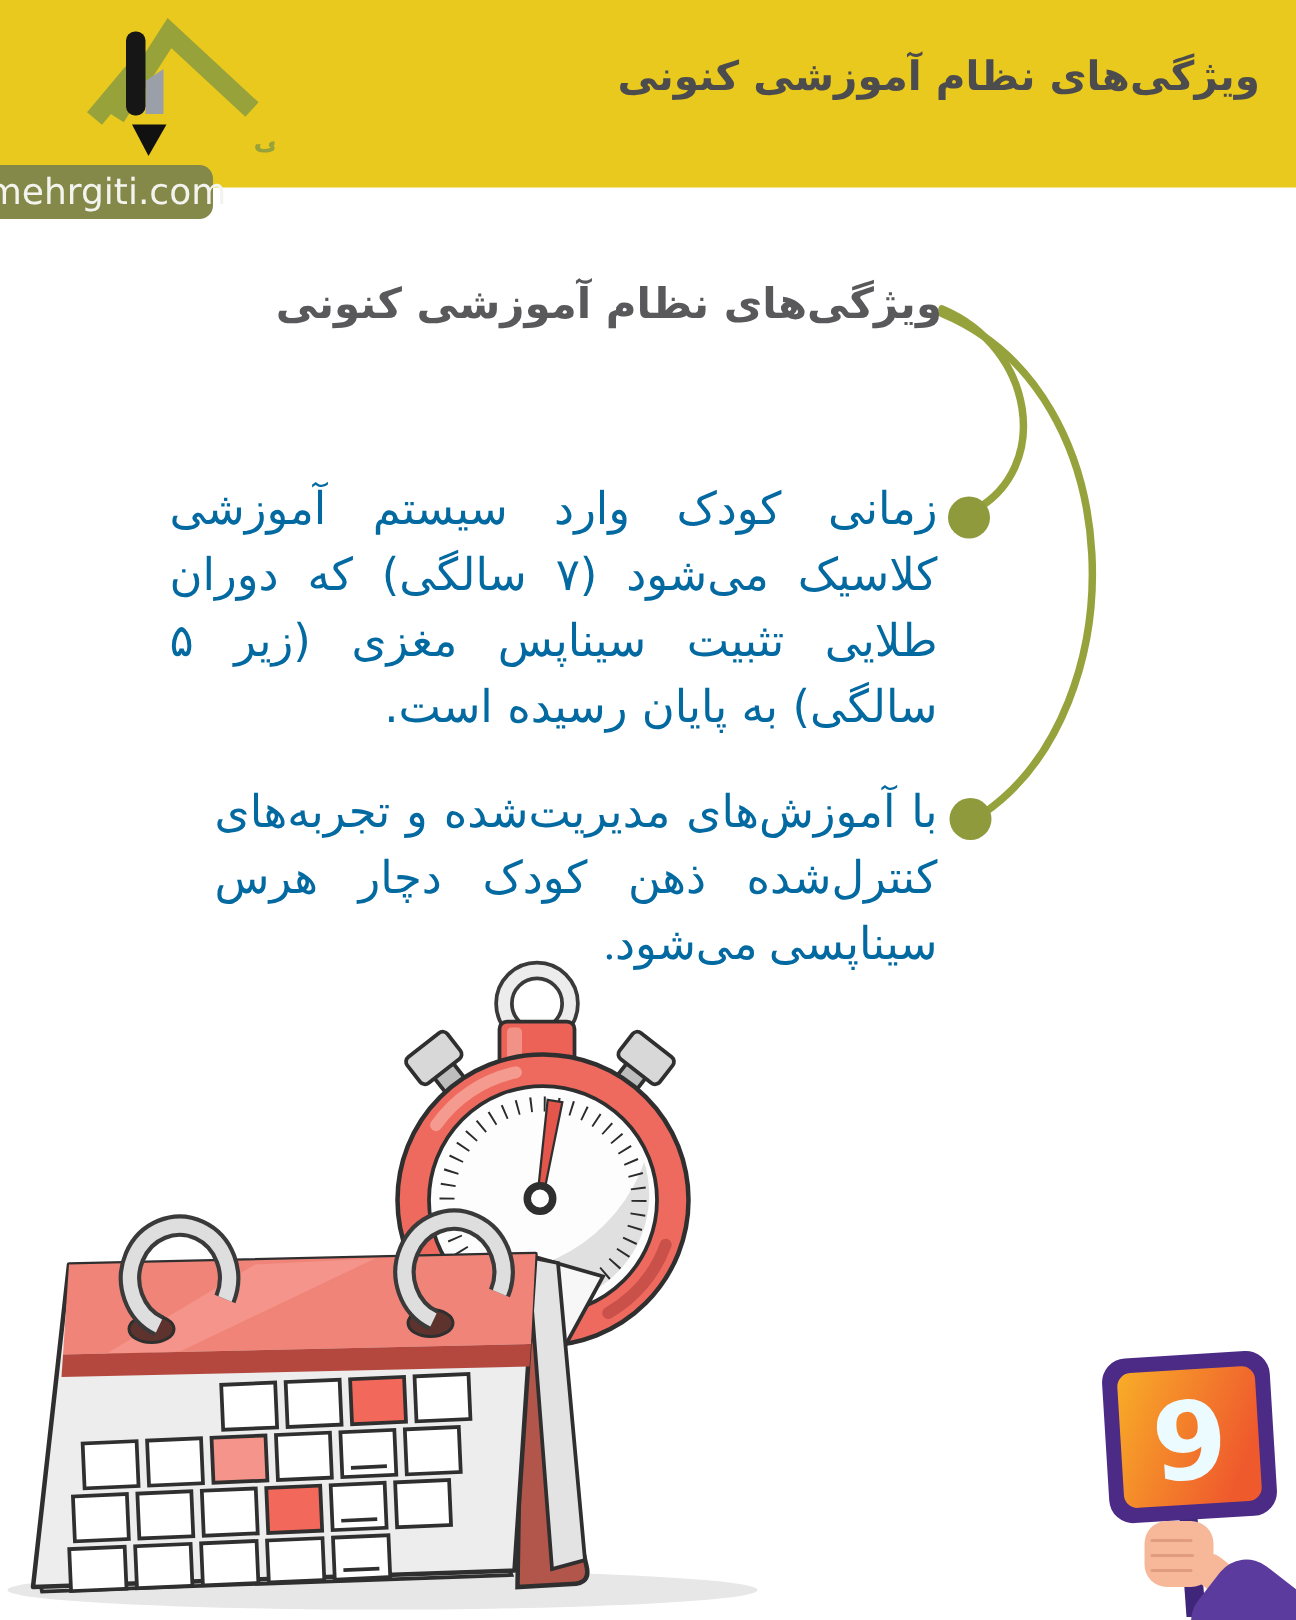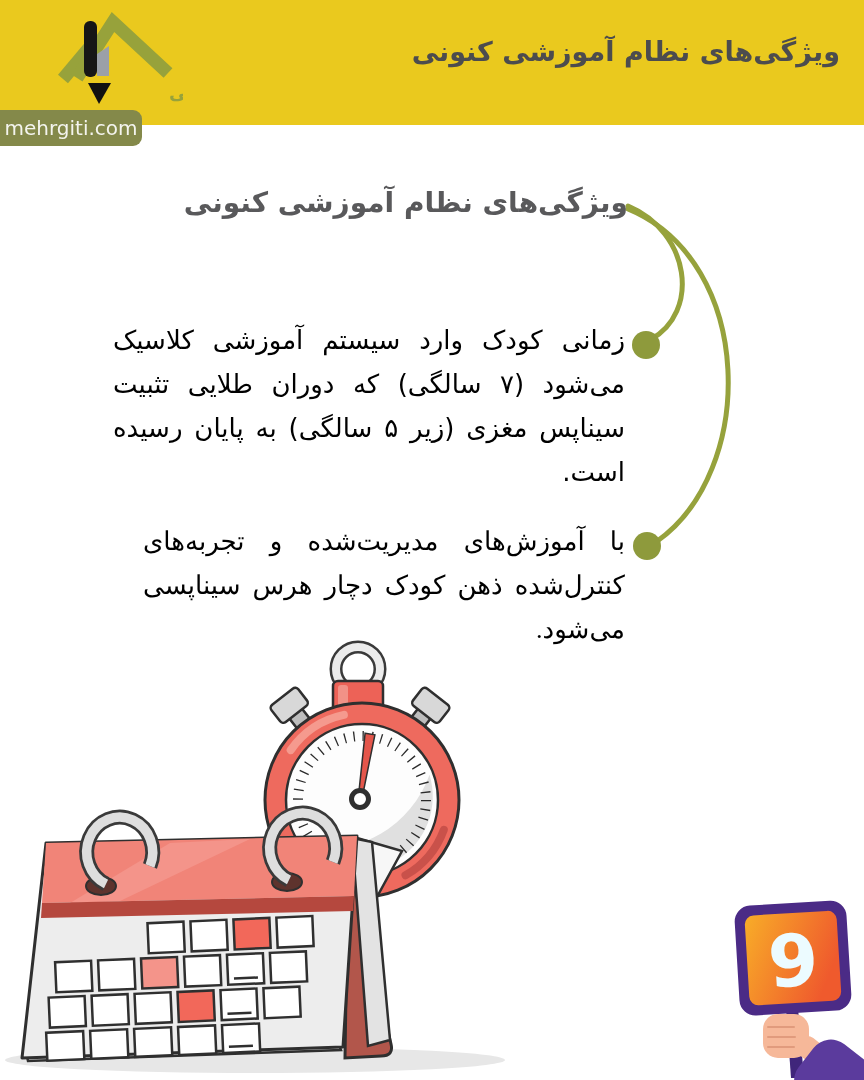--- a/index.html
+++ b/index.html
@@ -12,30 +12,30 @@
   .header{position:absolute;left:0;top:0;width:864px;height:125px;background:#eac91e;}
   .header-title{
     position:absolute;top:36px;right:24px;direction:rtl;white-space:nowrap;
     font-size:27px;font-weight:bold;color:#4c4c4e;letter-spacing:0;
   }
   .logo{position:absolute;left:33px;top:2px;width:150px;height:105px;}
   .site-badge{
     position:absolute;left:0;top:110px;width:142px;height:36px;
     background:#84894a;border-radius:0 9px 9px 0;
     display:flex;align-items:center;justify-content:center;
-    color:#f4f4ee;font-size:20px;
+    color:#f4f4ee;font-size:24px;
   }
   
   .main-title{
     position:absolute;top:186px;right:236px;direction:rtl;white-space:nowrap;
     font-size:28px;font-weight:bold;color:#59595b;
   }
   .bullet-text{
-    position:absolute;direction:rtl;text-align:justify;color:#000000;
-    font-size:26px;line-height:44px;
+    position:absolute;direction:rtl;text-align:justify;color:#0369a1;
+    font-size:30px;line-height:44px;
   }
   .bullet-1{top:318px;right:239px;width:512px;}
   .bullet-2{top:520px;right:239px;width:482px;font-family:Liberation Serif, serif;}
   
   .art{position:absolute;left:0;top:0;width:864px;height:1080px;}
 </style>
 </head>
 <body>
 
 <div class="canvas">

